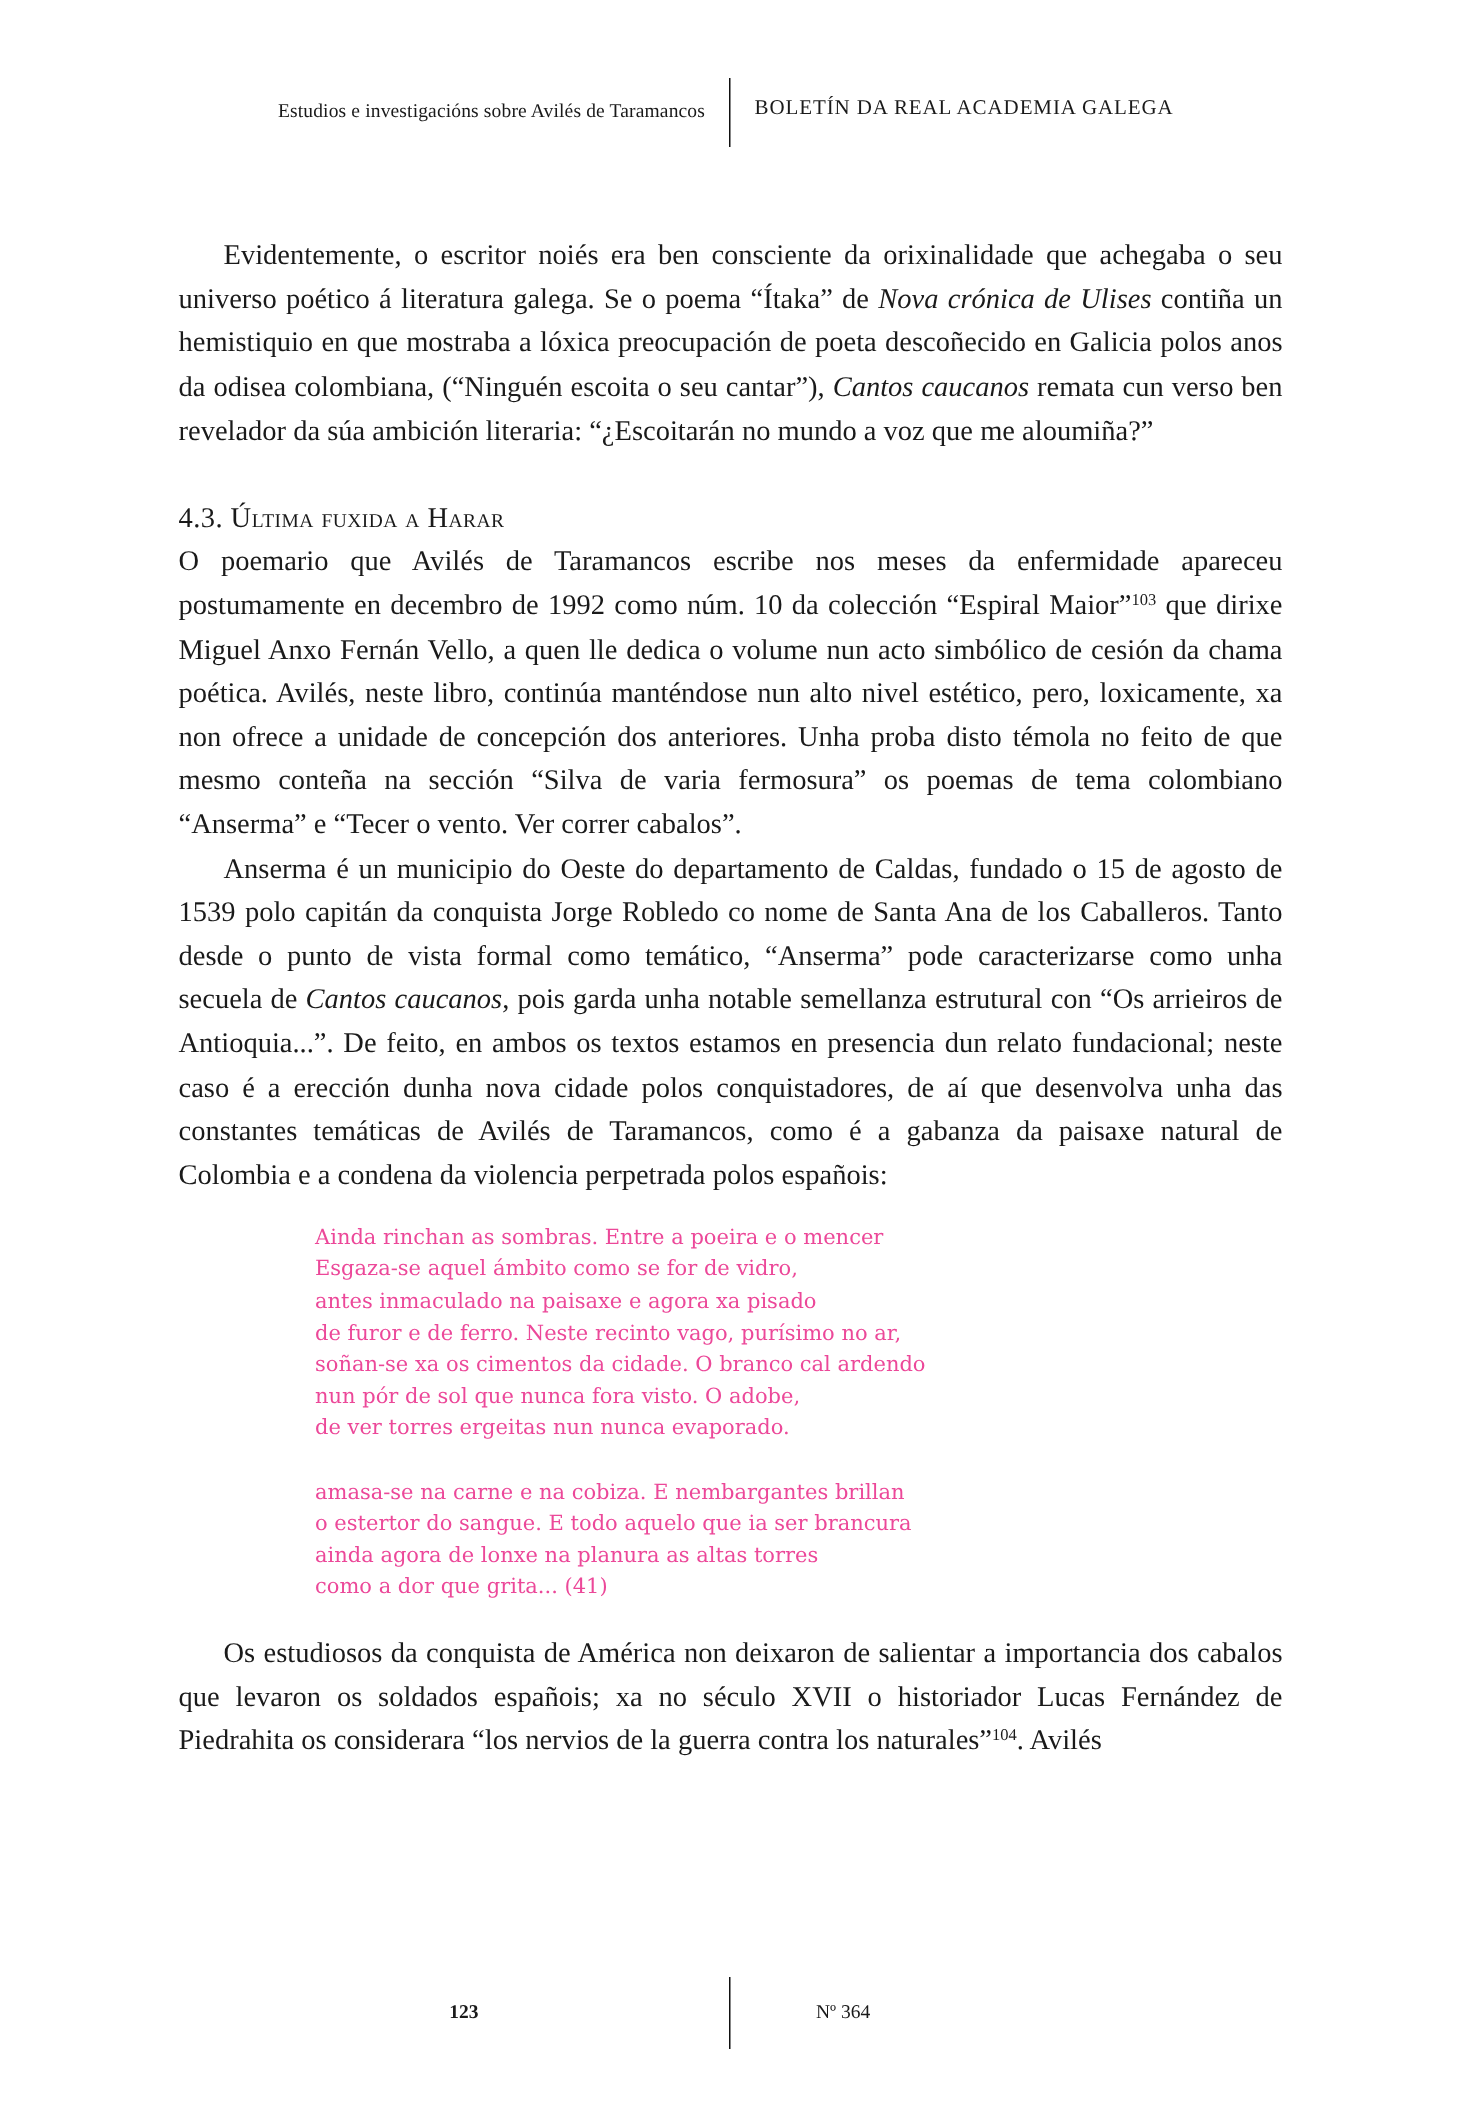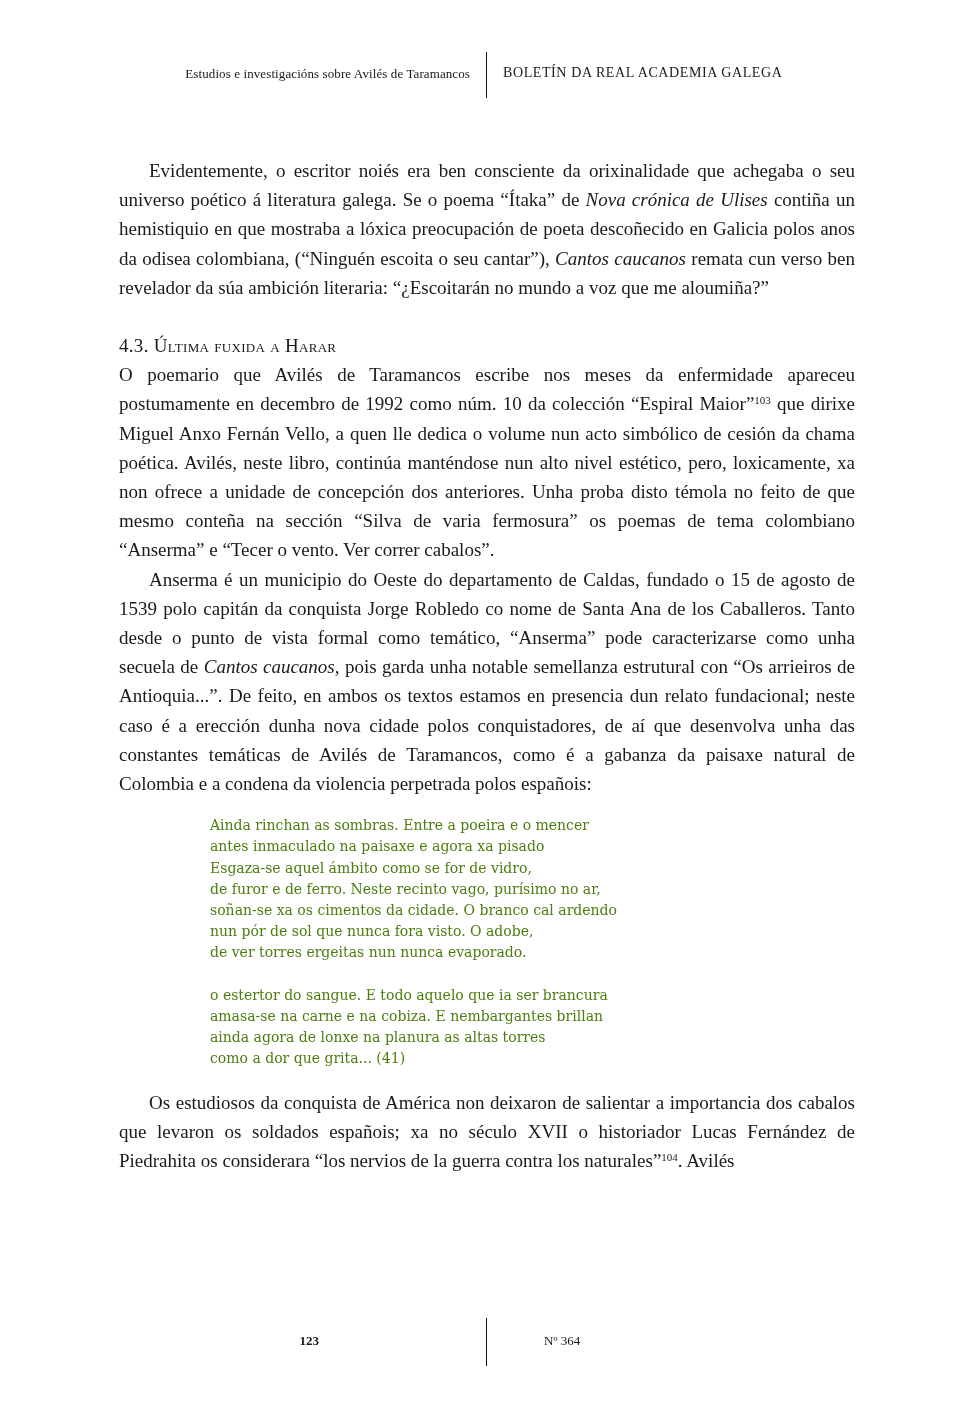--- a/index.html
+++ b/index.html
@@ -6,21 +6,21 @@
   body{width:975px;height:1417px;position:relative;overflow:hidden;color:#1a1a1a;font-family:"Liberation Serif","DejaVu Serif",serif;}
   .header{position:absolute;top:52px;left:0;width:972px;height:48px;}
   .header .left{position:absolute;right:502px;top:14px;font-size:13px;letter-spacing:0.1px;white-space:nowrap;}
   .header .rule{position:absolute;left:486px;top:0;width:1px;height:46px;background:#111;}
   .header .right{position:absolute;left:503px;top:13px;font-size:14px;letter-spacing:0.6px;white-space:nowrap;}
   .body{position:absolute;left:119px;top:156px;width:736px;font-size:19px;line-height:29.2px;text-align:justify;}
   .body p{margin:0;}
   .indent{text-indent:30px;}
   .heading{margin-top:29px !important;font-size:19px;font-variant:small-caps;letter-spacing:0.3px;}
   sup{font-size:11px;line-height:0;vertical-align:6px;}
-  .poem{margin:17px 0 18px 91px !important;font-family:"DejaVu Serif",serif;font-size:14px;line-height:21.2px;text-align:left;color:#4d7c0f;}
+  .poem{margin:17px 0 18px 91px !important;font-family:"DejaVu Serif",serif;font-size:14px;line-height:21.2px;text-align:left;color:#ec4899;}
   .stanza{margin:0 0 21px 0;}
   .stanza:last-child{margin-bottom:0;}
   .line{display:block;white-space:nowrap;}
   .footer{position:absolute;top:1318px;left:0;width:822px;height:50px;}
   .footer .pnum{position:absolute;right:503px;top:15px;font-size:13px;font-weight:bold;}
   .footer .rule{position:absolute;left:486px;top:0;width:1px;height:48px;background:#111;}
   .footer .issue{position:absolute;left:504px;top:15px;font-size:13px;margin-left:40px;}
 </style>
 </head>
 <body>
@@ -36,30 +36,30 @@
 
   <p class="heading">4.3. Última fuxida a Harar</p>
 
   <p><span>O poemario que Avilés de Taramancos escribe nos meses da enfermidade apareceu postumamente en decembro de 1992 como núm. 10 da colección “Espiral Maior”</span><sup>103</sup><span> que dirixe Miguel Anxo Fernán Vello, a quen lle dedica o volume nun acto simbólico de cesión da chama poética. Avilés, neste libro, continúa manténdose nun alto nivel estético, pero, loxicamente, xa non ofrece a unidade de concepción dos anteriores. Unha proba disto témola no feito de que mesmo conteña na sección “Silva de varia fermosura” os poemas de tema colombiano “Anserma” e “Tecer o vento. Ver correr cabalos”.</span></p>
 
   <p class="indent"><span>Anserma é un municipio do Oeste do departamento de Caldas, fundado o 15 de agosto de 1539 polo capitán da conquista Jorge Robledo co nome de Santa Ana de los Caballeros. Tanto desde o punto de vista formal como temático, “Anserma” pode caracterizarse como unha secuela de </span><i>Cantos caucanos</i><span>, pois garda unha notable semellanza estrutural con “Os arrieiros de Antioquia...”. De feito, en ambos os textos estamos en presencia dun relato fundacional; neste caso é a erección dunha nova cidade polos conquistadores, de aí que desenvolva unha das constantes temáticas de Avilés de Taramancos, como é a gabanza da paisaxe natural de Colombia e a condena da violencia perpetrada polos españois:</span></p>
 
   <div class="poem">
     <div class="stanza">
       <span class="line">Ainda rinchan as sombras. Entre a poeira e o mencer</span>
+      <span class="line">Esgaza-se aquel ámbito como se for de vidro,</span>
       <span class="line">antes inmaculado na paisaxe e agora xa pisado</span>
-      <span class="line">Esgaza-se aquel ámbito como se for de vidro,</span>
       <span class="line">de furor e de ferro. Neste recinto vago, purísimo no ar,</span>
       <span class="line">soñan-se xa os cimentos da cidade. O branco cal ardendo</span>
       <span class="line">nun pór de sol que nunca fora visto. O adobe,</span>
       <span class="line">de ver torres ergeitas nun nunca evaporado.</span>
     </div>
     <div class="stanza">
+      <span class="line">amasa-se na carne e na cobiza. E nembargantes brillan</span>
       <span class="line">o estertor do sangue. E todo aquelo que ia ser brancura</span>
-      <span class="line">amasa-se na carne e na cobiza. E nembargantes brillan</span>
       <span class="line">ainda agora de lonxe na planura as altas torres</span>
       <span class="line">como a dor que grita... (41)</span>
     </div>
   </div>
 
   <p class="indent"><span>Os estudiosos da conquista de América non deixaron de salientar a importancia dos cabalos que levaron os soldados españois; xa no século XVII o historiador Lucas Fernández de Piedrahita os considerara “los nervios de la guerra contra los naturales”</span><sup>104</sup><span>. Avilés</span></p>
 </div>
 
 <div class="footer">
   <span class="pnum">123</span>

